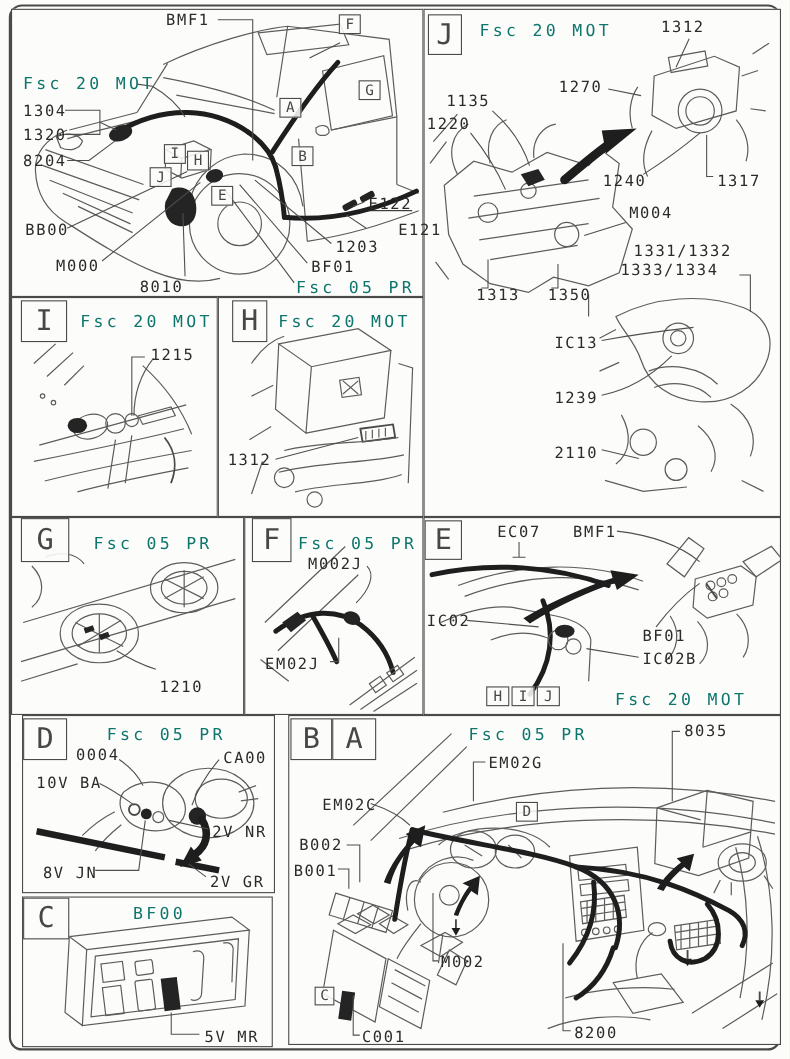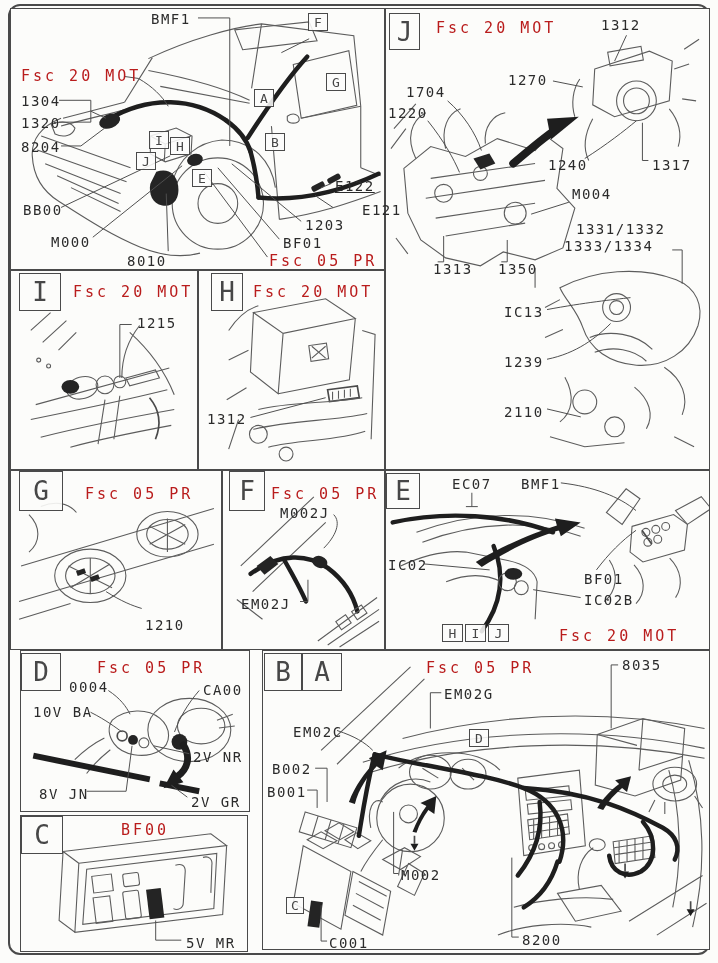--- a/index.html
+++ b/index.html
@@ -18,21 +18,21 @@
   .tag {
     position:absolute; display:flex; align-items:center; justify-content:center;
     border:1.6px solid #4a4a4a; color:#474747; font-size:26px; line-height:1;
     background:rgba(252,252,250,.9); z-index:3;
   }
   .mk {
     position:absolute; display:flex; align-items:center; justify-content:center;
     border:1.4px solid #4a4a4a; color:#474747; font-size:13px; line-height:1;
     background:rgba(252,252,250,.88); z-index:3;
   }
-  .cap { position:absolute; white-space:nowrap; font-size:15px; letter-spacing:3px; color:#b91c1c; z-index:3; }
+  .cap { position:absolute; white-space:nowrap; font-size:15px; letter-spacing:3px; color:#0f766e; z-index:3; }
   .lbl { position:absolute; white-space:nowrap; font-size:14px; letter-spacing:1.5px; color:#2b2b2b; z-index:3; }
   .thin { stroke:#5c5c5c; stroke-width:1.1; fill:none; }
   .med  { stroke:#4a4a4a; stroke-width:1.7; fill:none; }
   .bold { stroke:#1e1e1e; stroke-width:4.5; fill:none; stroke-linecap:round; }
   .lead { stroke:#4f4f4f; stroke-width:1; fill:none; }
   .blob { fill:#242424; stroke:none; }
   .arrow { fill:#1e1e1e; stroke:none; }
 </style>
 </head>
 <body>
@@ -135,21 +135,21 @@
       <path class="lead" d="M288,242 L298,242 L298,276"></path>
       <path class="lead" d="M52,254 L58,254 L58,228 M116,254 L122,254 L122,232"></path>
       <path class="lead" d="M162,302 C200,295 228,292 246,290"></path>
       <path class="lead" d="M162,352 C192,346 212,330 226,316"></path>
       <path class="lead" d="M162,402 L196,410"></path>
     </svg>
     <div class="tag" style="left:3px;top:4px;width:31px;height:37px;">J</div>
     <div class="cap" style="left:50px;top:10px;">Fsc 20 MOT</div>
     <div class="lbl" style="left:215px;top:8px;">1312</div>
     <div class="lbl" style="left:122px;top:63px;">1270</div>
-    <div class="lbl" style="left:20px;top:75px;">1704</div>
+    <div class="lbl" style="left:20px;top:75px;">1135</div>
     <div class="lbl" style="left:2px;top:96px;">1220</div>
     <div class="lbl" style="left:162px;top:148px;">1240</div>
     <div class="lbl" style="left:266px;top:148px;">1317</div>
     <div class="lbl" style="left:186px;top:177px;">M004</div>
     <div class="lbl" style="left:178px;top:212px;margin-left:12px;">1331/1332</div>
     <div class="lbl" style="left:178px;top:229px;">1333/1334</div>
     <div class="lbl" style="left:47px;top:252px;">1313</div>
     <div class="lbl" style="left:112px;top:252px;">1350</div>
     <div class="lbl" style="left:118px;top:295px;">IC13</div>
     <div class="lbl" style="left:118px;top:345px;">1239</div>

